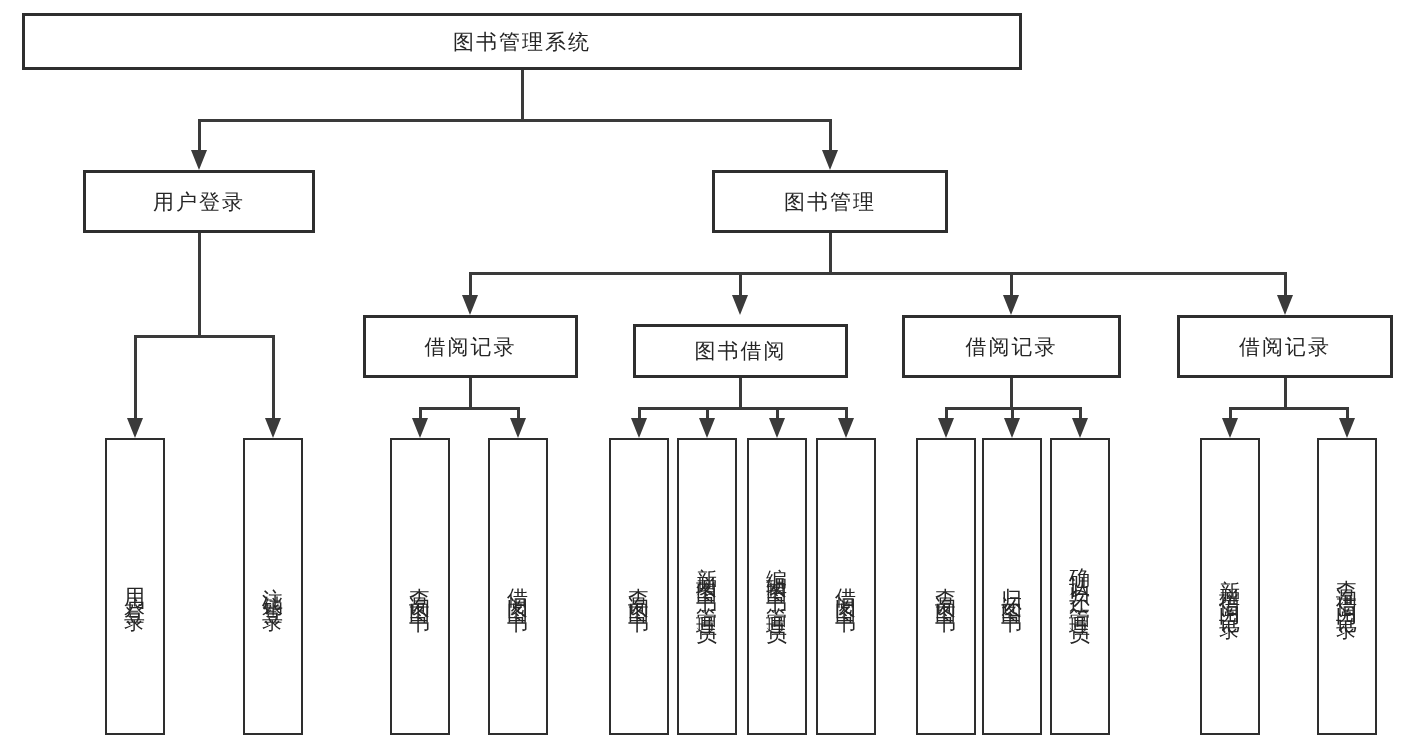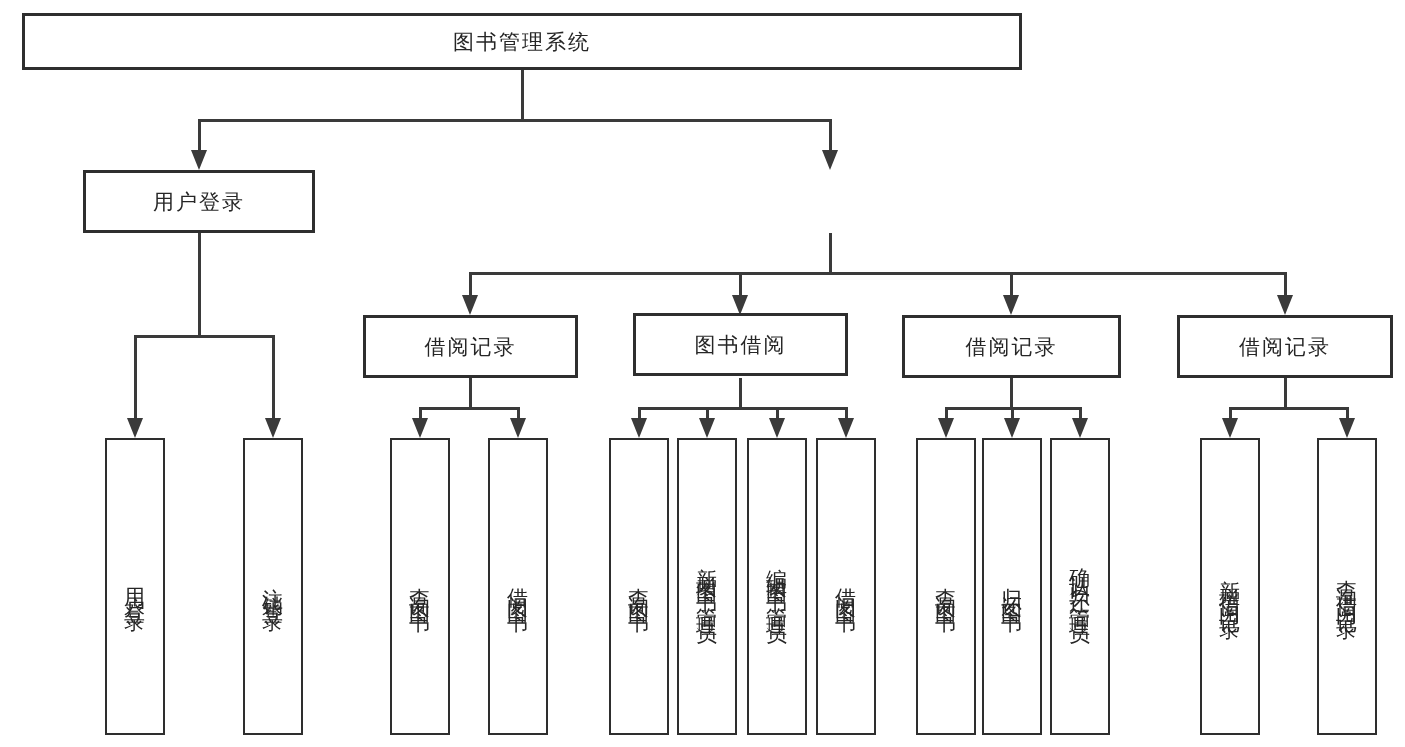--- a/index.html
+++ b/index.html
@@ -34,25 +34,28 @@
 
 <div class="canvas">
 
   <div class="node" style="left:22px;top:13px;width:1000px;height:57px">
     <span>图书管理系统</span>
   </div>
 
   <div class="node" style="left:83px;top:170px;width:232px;height:63px">
     <span>用户登录</span>
   </div>
+  <div class="node" style="left:712px;top:170px;width:236px;height:63px">
+    <span>图书管理</span>
+  </div>
 
   <div class="node" style="left:363px;top:315px;width:215px;height:63px">
     <span>借阅记录</span>
   </div>
-  <div class="node" style="left:633px;top:313px;width:215px;height:63px">
+  <div class="node" style="left:633px;top:324px;width:215px;height:54px">
     <span>图书借阅</span>
   </div>
   <div class="node" style="left:902px;top:315px;width:219px;height:63px">
     <span>借阅记录</span>
   </div>
   <div class="node" style="left:1177px;top:315px;width:216px;height:63px">
     <span>借阅记录</span>
   </div>
 
   <div class="node leaf" style="left:105px;top:438px;width:60px;height:297px">

